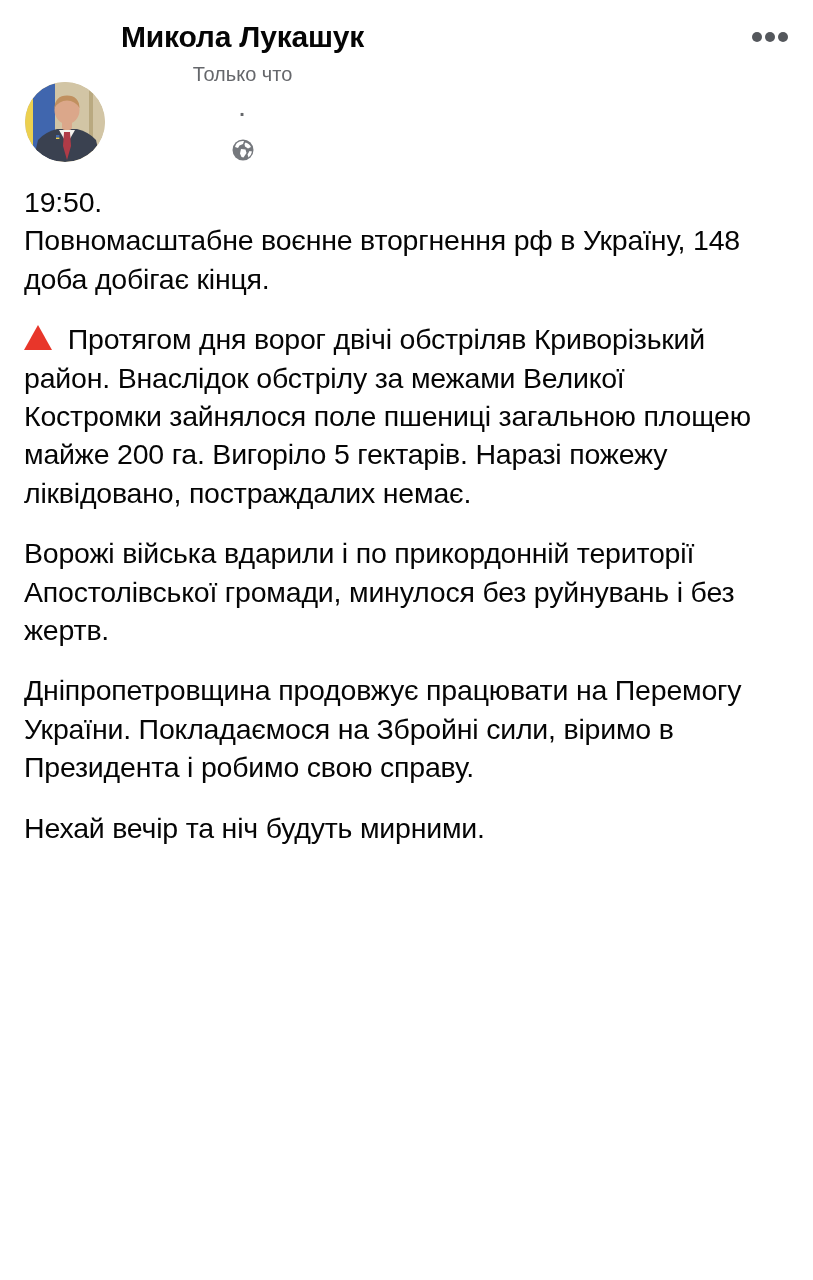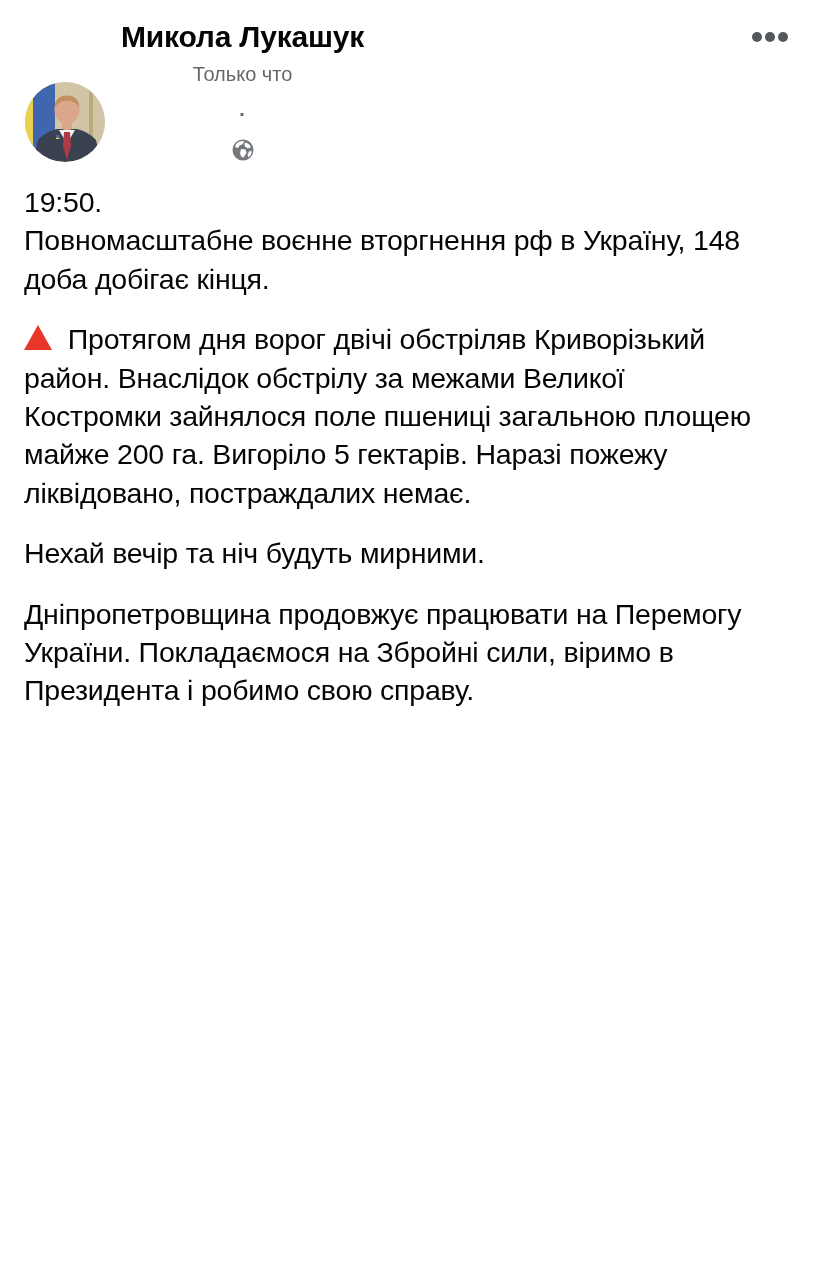--- a/index.html
+++ b/index.html
@@ -124,15 +124,16 @@
   <div class="more" role="button" aria-label="More options">
     <span class="dot"></span>
     <span class="dot"></span>
     <span class="dot"></span>
   </div>
 </div>
 
 <div class="post">
     <p>19:50.<br>Повномасштабне воєнне вторгнення рф в Україну, 148<br>доба добігає кінця.</p>
     <p><span class="tri"></span> Протягом дня ворог двічі обстріляв Криворізький<br>район. Внаслідок обстрілу за межами Великої<br>Костромки зайнялося поле пшениці загальною площею<br>майже 200 га. Вигоріло 5 гектарів. Наразі пожежу<br>ліквідовано, постраждалих немає.</p>
+    <p>Ворожі війська вдарили і по прикордонній території<br>Апостолівської громади, минулося без руйнувань і без<br>жертв.</p>
+    <p>Дніпропетровщина продовжує працювати на Перемогу<br>України. Покладаємося на Збройні сили, віримо в<br>Президента і робимо свою справу.</p>
     <p>Нехай вечір та ніч будуть мирними.</p>
-    <p>Дніпропетровщина продовжує працювати на Перемогу<br>України. Покладаємося на Збройні сили, віримо в<br>Президента і робимо свою справу.</p>
   </div>
 
 </body></html>

